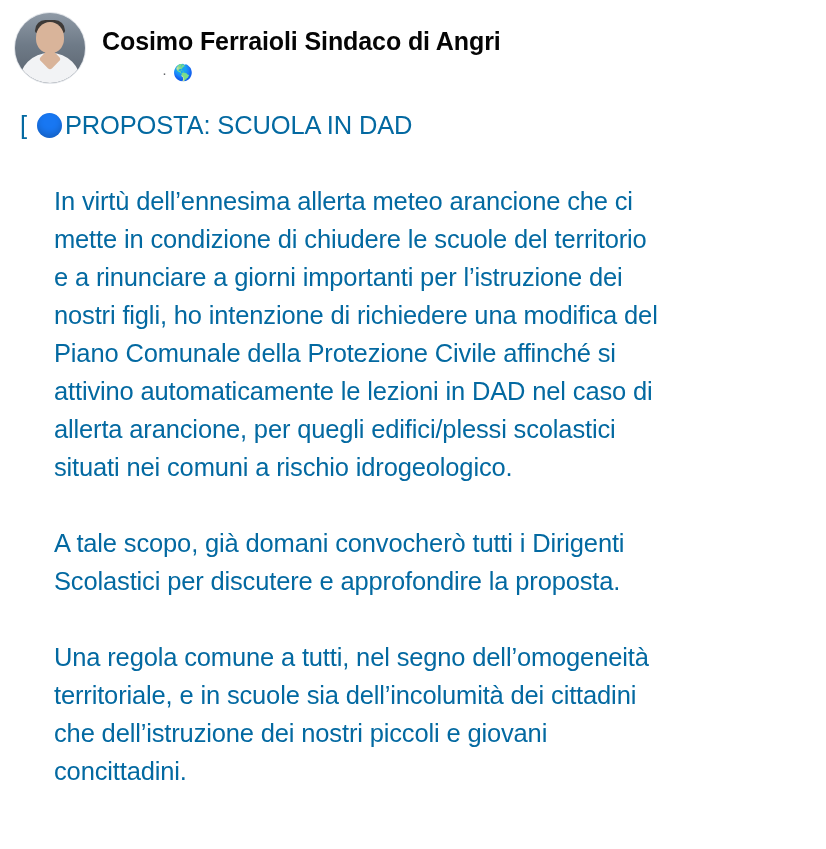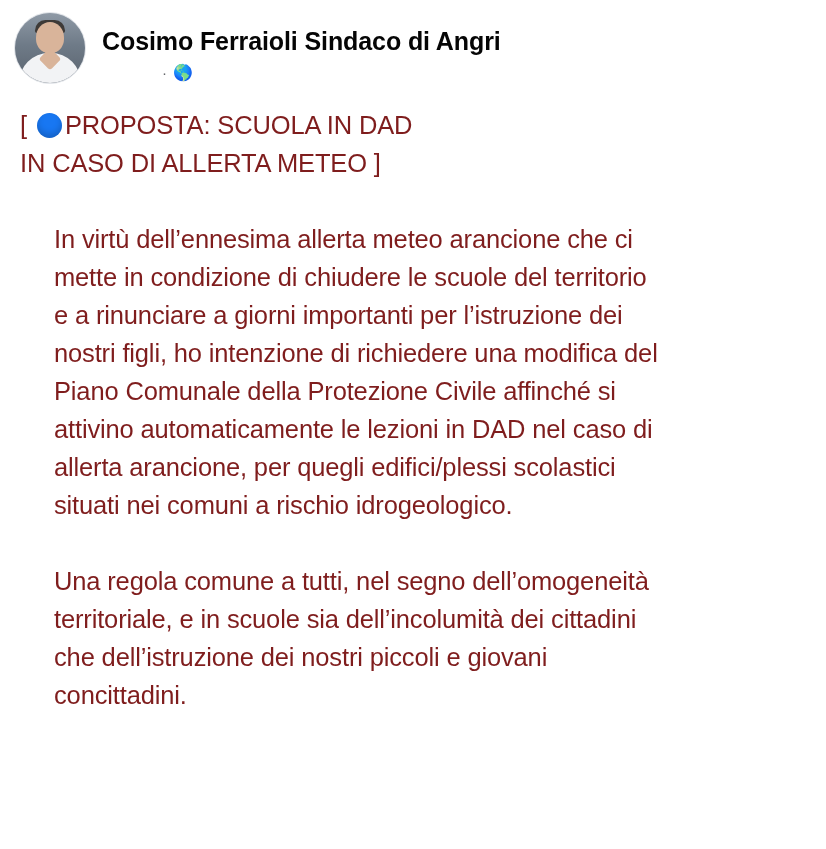--- a/index.html
+++ b/index.html
@@ -121,21 +121,21 @@
     font-size: 16px;
     color: #65676b;
     text-align: center;
   }
   
   .post-body {
     padding: 22px 20px 0 20px;
     box-sizing: border-box;
     font-size: 25.5px;
     line-height: 38px;
-    color: #7f1d1d;
+    color: #0369a1;
     letter-spacing: -0.15px;
   }
   .para {
     margin: 0;
     white-space: pre-wrap;
   }
   .para + .para {
     margin-top: 38px;
     margin-left: 34px;
   }
@@ -169,18 +169,19 @@
     <div class="header-text">
       <div class="author-name">Cosimo Ferraioli Sindaco di Angri</div>
       <div class="meta-row">
         <span class="meta-dot">·</span>
         <span class="globe-icon">🌎</span>
       </div>
     </div>
   </div>
 
   <div class="post-body">
-    <p class="para headline"><span>[ </span><span class="blue-circle"></span><span>PROPOSTA: SCUOLA IN DAD</span><br><span>IN CASO DI ALLERTA METEO ]</span></p>
+    <p class="para headline"><span>[ </span><span class="blue-circle"></span><span>PROPOSTA: SCUOLA IN DAD</span><br></p>
     <p class="para">In virtù dell’ennesima allerta meteo arancione che ci mette in condizione di chiudere le scuole del territorio e a rinunciare a giorni importanti per l’istruzione dei nostri figli, ho intenzione di richiedere una modifica del Piano Comunale della Protezione Civile affinché si attivino automaticamente le lezioni in DAD nel caso di allerta arancione, per quegli edifici/plessi scolastici situati nei comuni a rischio idrogeologico.</p>
+    <p class="para">A tale scopo, già domani convocherò tutti i Dirigenti Scolastici per discutere e approfondire la proposta.</p>
     <p class="para">Una regola comune a tutti, nel segno dell’omogeneità territoriale, e in scuole sia dell’incolumità dei cittadini che dell’istruzione dei nostri piccoli e giovani concittadini.</p>
   </div>
 
 </div>
 
 </body></html>

